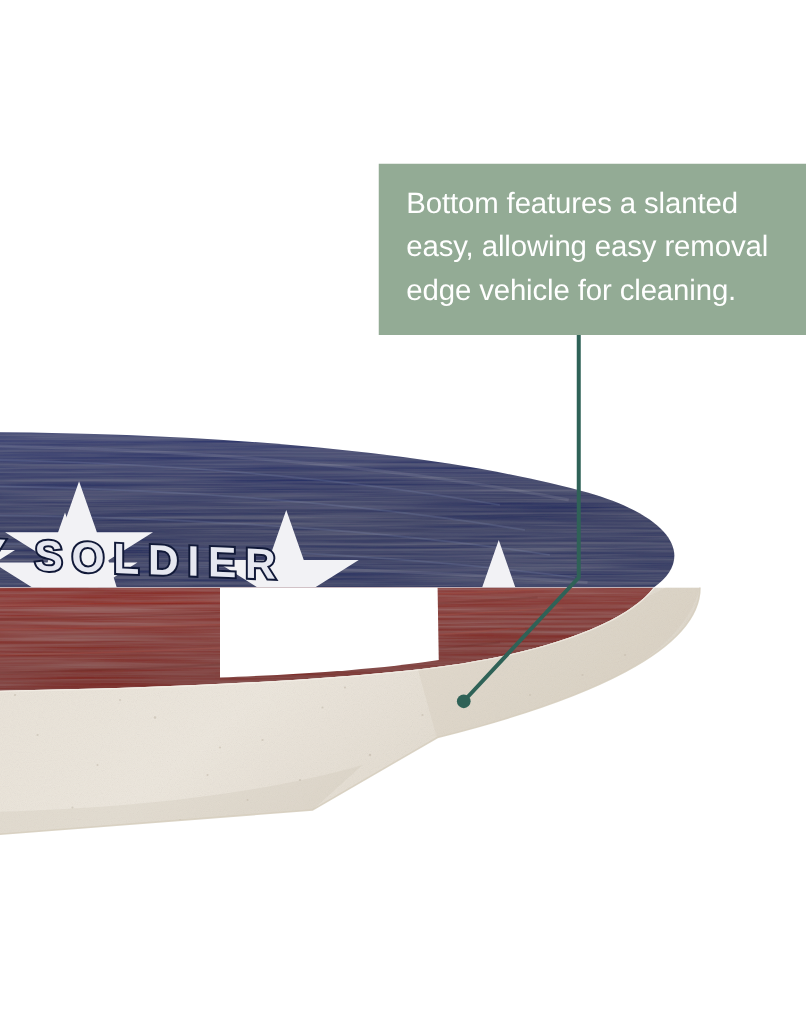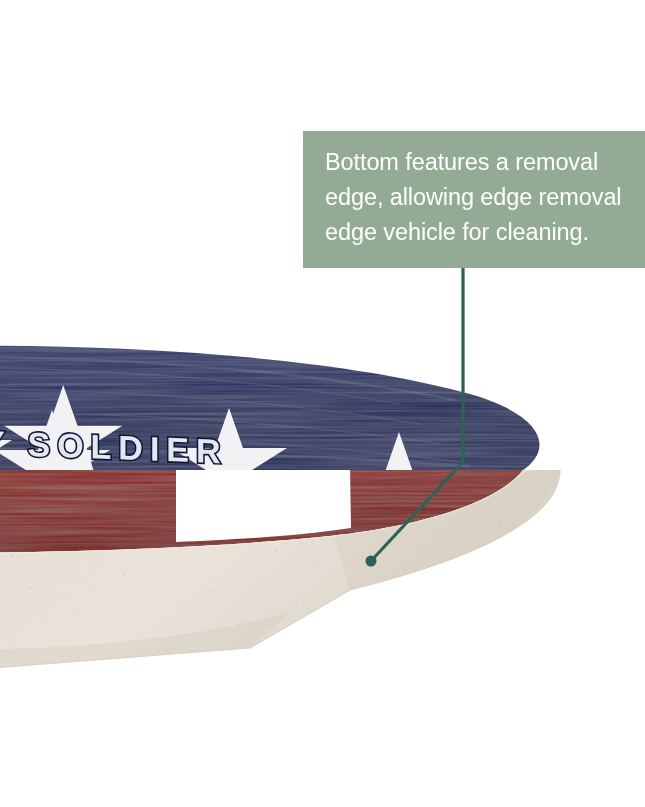--- a/index.html
+++ b/index.html
@@ -243,18 +243,18 @@
       <path d="M -260 660 L -60 672 L 250 648 L 350 590 C 470 560, 560 520, 560 470" fill="none" stroke="#d5ccbc" stroke-width="1.2" opacity="0.85"></path>
     </svg>
   </div>
 
   <svg id="leader-svg" width="645" height="807" viewBox="0 0 645 807" xmlns="http://www.w3.org/2000/svg">
     <polyline id="leader-path" points="463,268 463,462 371,561" fill="none" stroke="#2f6257" stroke-width="3.2" stroke-linecap="round" stroke-linejoin="round"></polyline>
     <circle id="leader-dot" cx="371" cy="561" r="5.5" fill="#2f6257"></circle>
   </svg>
 
   <div id="callout-box" style="background: rgb(147, 171, 149);">
-    <p id="callout-text" style="color: rgb(255, 255, 255);"><span>Bottom features a removal</span>
-<span>edge, allowing edge removal</span>
+    <p id="callout-text" style="color: rgb(255, 255, 255);"><span>Bottom features a slanted</span>
+<span>easy, allowing easy removal</span>
 <span>edge vehicle for cleaning.</span></p>
   </div>
 
 </div>
 
 </body></html>

